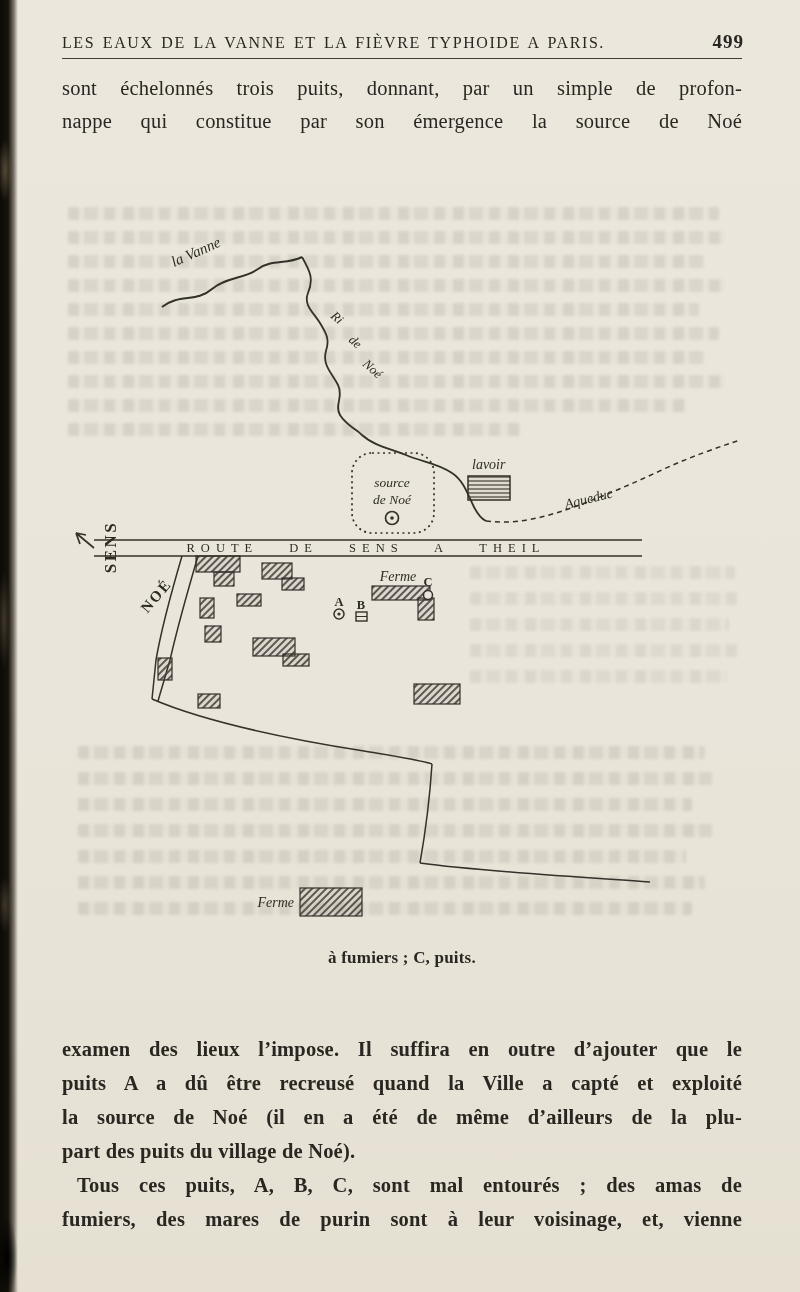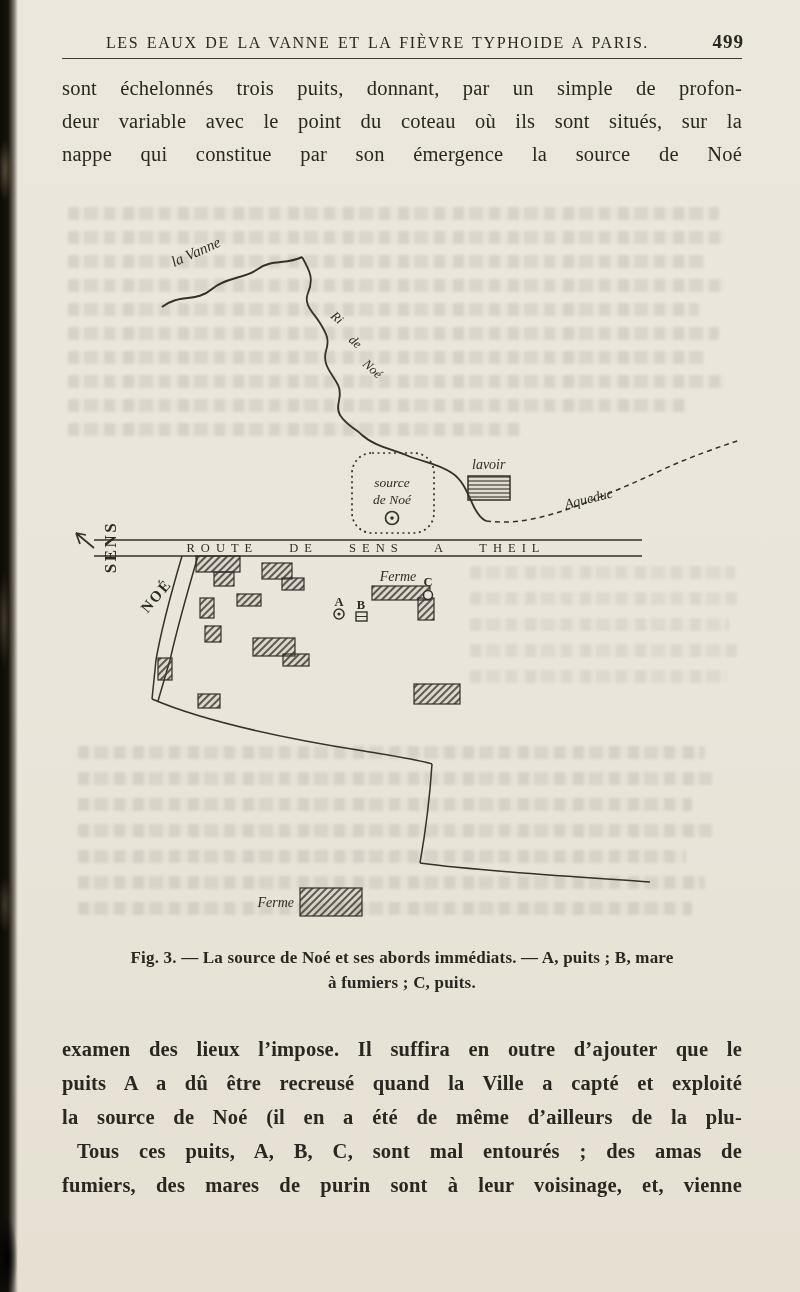--- a/index.html
+++ b/index.html
@@ -19,21 +19,21 @@
     background:
       radial-gradient(10px 45px at 5px 170px, rgba(135,118,88,.55), transparent 70%),
       radial-gradient(9px 70px at 4px 620px, rgba(120,104,80,.45), transparent 70%),
       radial-gradient(14px 55px at 7px 1258px, rgba(0,0,0,.95), transparent 75%),
       radial-gradient(10px 40px at 5px 905px, rgba(128,112,86,.4), transparent 70%),
       linear-gradient(90deg, #0d0b07 0%, #16120c 45%, rgba(44,36,26,.6) 76%, rgba(70,60,45,0) 100%);
   }
 
   .pg-header{
     position:absolute;left:62px;right:56px;top:31px;z-index:3;
-    display:flex;justify-content:space-between;align-items:baseline;margin-left:44px;
+    display:flex;justify-content:space-between;align-items:baseline;
   }
   .hdr-title{font-size:16px;letter-spacing:1.6px;word-spacing:2px;}
   .hdr-num{font-size:19px;font-weight:bold;letter-spacing:1px;text-align:right;}
   .hdr-rule{
     position:absolute;left:62px;top:58px;width:680px;height:0;z-index:3;
     border-top:1.3px solid #413d35;
   }
 
   .para{position:absolute;left:62px;width:680px;z-index:3;font-size:20.5px;line-height:33px;letter-spacing:.2px;}
   #p2p3{line-height:34px;font-weight:bold;}
@@ -79,21 +79,20 @@
   <div class="binding"></div>
 
   <header class="pg-header">
     <span class="hdr-title">LES EAUX DE LA VANNE ET LA FIÈVRE TYPHOIDE A PARIS.</span>
     <span class="hdr-num">499</span>
   </header>
   <div class="hdr-rule"></div>
 
   <div class="para" style="top:72px">
     <div class="jline">sont échelonnés trois puits, donnant, par un simple de profon-</div>
-    <div class="jline">deur variable avec le point du coteau où ils sont situés, sur la</div>
     <div class="jline">nappe qui constitue par son émergence la source de Noé</div>
   </div>
 
   <div class="ghost" id="ghost1" style="top:207px;left:68px;width:664px;">
     <div class="gl"></div>
     <div class="gl"></div>
     <div class="gl"></div>
     <div class="gl"></div>
     <div class="gl"></div>
     <div class="gl"></div>
@@ -195,25 +194,25 @@
     <line x1="298" y1="401.5" x2="309" y2="401.5" stroke="#34302a" stroke-width="1"></line>
     <text x="303" y="394" text-anchor="middle" font-weight="bold" font-size="12.5">B</text>
 
     <circle cx="370" cy="380" r="4.5" fill="#e9e5da" stroke="#34302a" stroke-width="1.5"></circle>
     <text x="370" y="371" text-anchor="middle" font-weight="bold" font-size="12.5">C</text>
 
     <text x="236" y="692" text-anchor="end" font-style="italic" font-size="14">Ferme</text>
   </svg>
 
   <figcaption class="caption">
-    <div>Fig. 3. — La source de Noé et ses abords immédiats. — A, puits ; B, mare</div>
     <div>à fumiers ; C, puits.</div>
   </figcaption>
 
   <div class="para" id="p2p3" style="top:1032px">
     <div class="jline">examen des lieux l’impose. Il suffira en outre d’ajouter que le</div>
     <div class="jline">puits A a dû être recreusé quand la Ville a capté et exploité</div>
     <div class="jline">la source de Noé (il en a été de même d’ailleurs de la plu-</div>
+    <div class="jline last">part des puits du village de Noé).</div>
     <div class="jline indent">Tous ces puits, A, B, C, sont mal entourés ; des amas de</div>
     <div class="jline">fumiers, des mares de purin sont à leur voisinage, et, vienne</div>
   </div>
 
 </div>
 
 </body></html>

